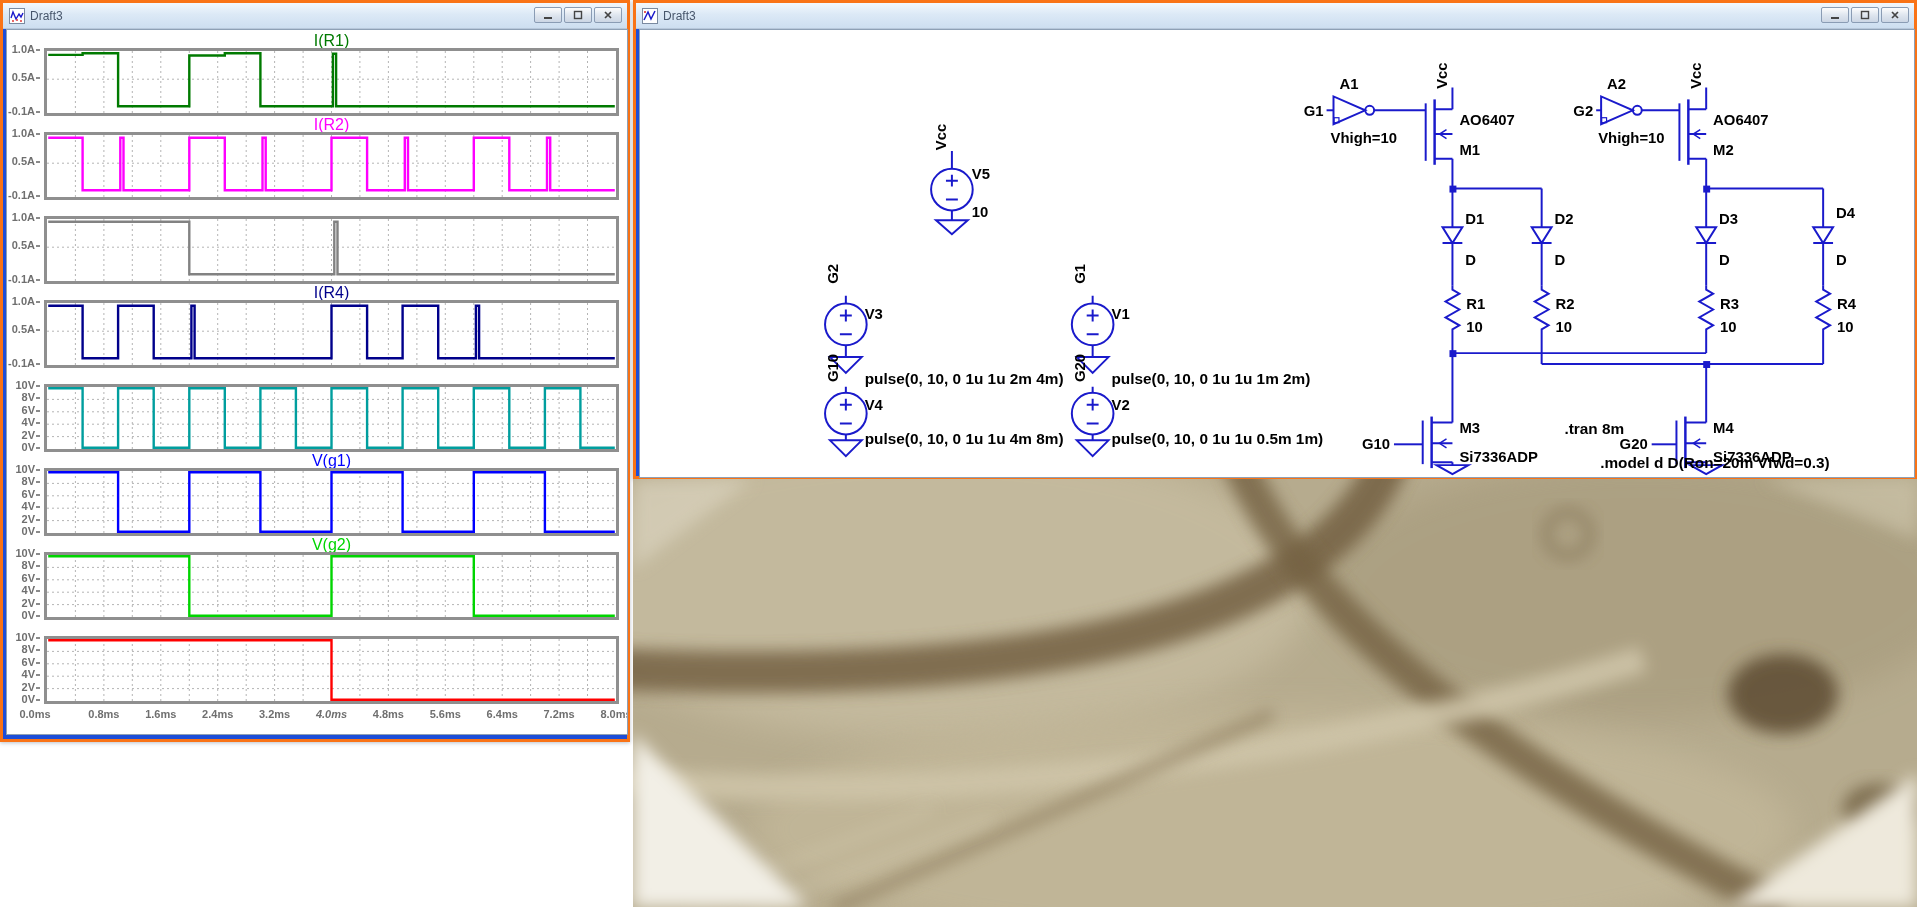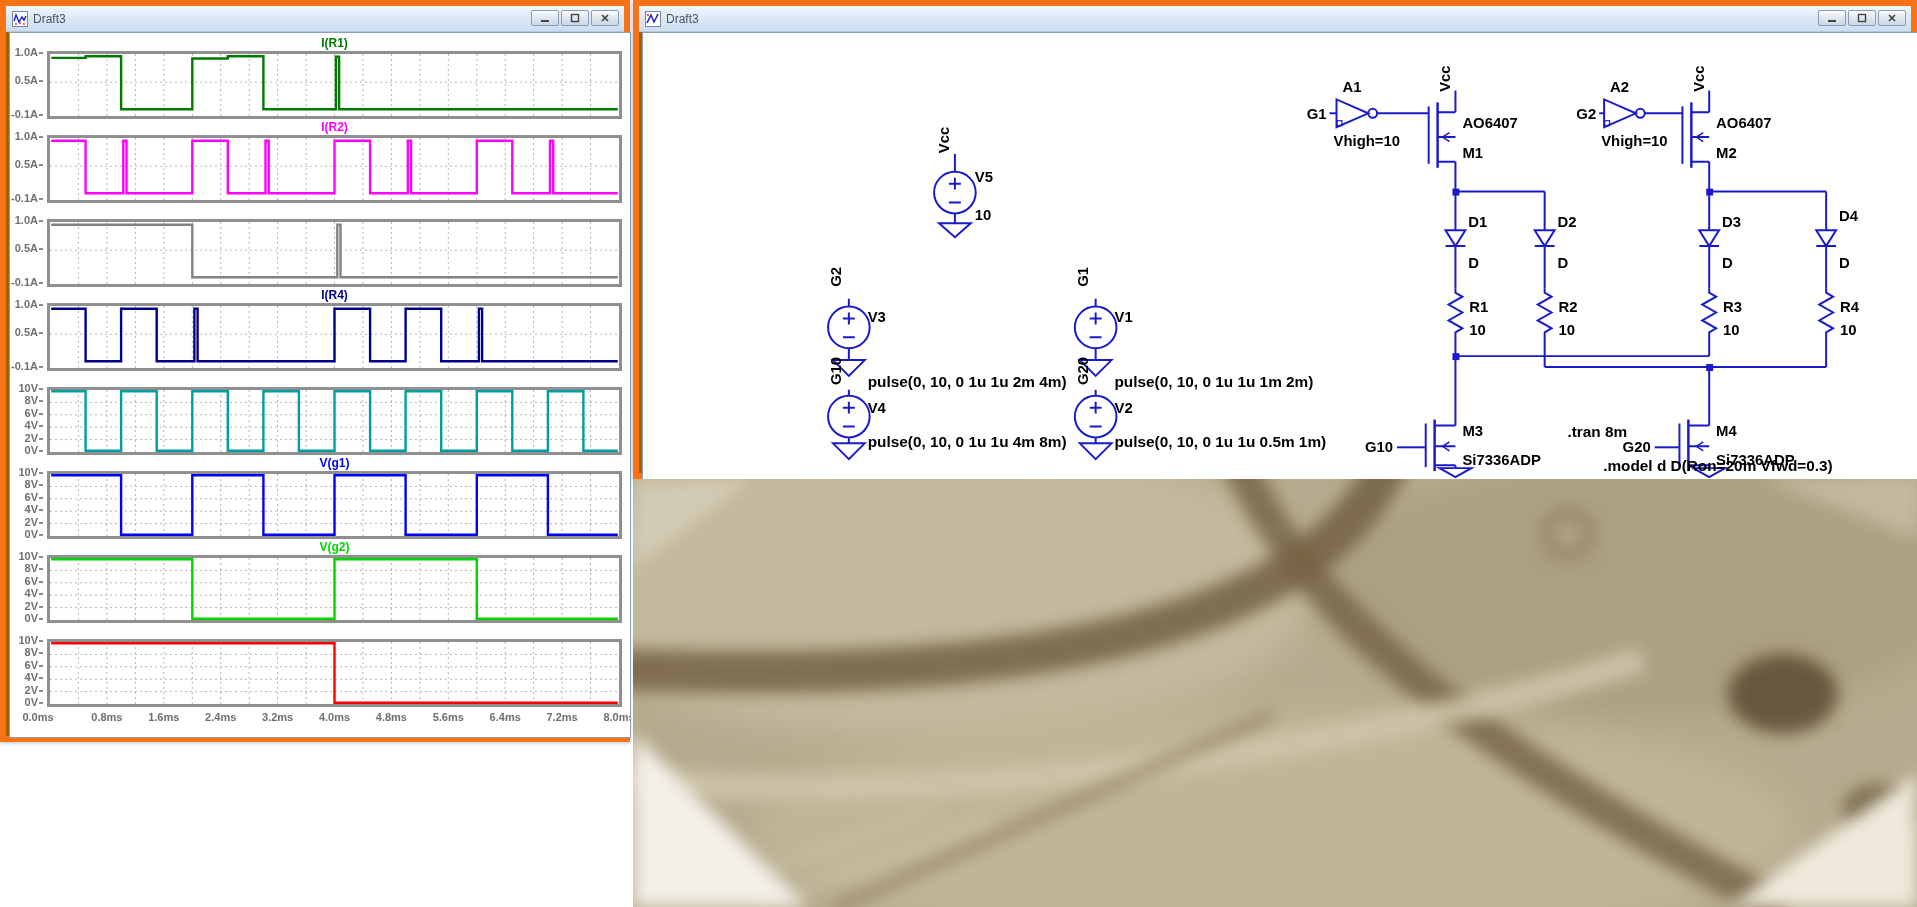--- a/index.html
+++ b/index.html
@@ -1,37 +1,37 @@
 <!DOCTYPE html>
 <html><head>
 <meta charset="utf-8">
 <style>
   html,body{margin:0;padding:0;background:#fff;}
   .screen{position:relative;width:1917px;height:907px;background:#ffffff;overflow:hidden;
           font-family:"Liberation Sans",sans-serif;}
   
-  .window{position:absolute;background:#a16207;border:6px solid #f97316;box-sizing:border-box;
+  .window{position:absolute;background:#1d4ed8;border:3px solid #f97316;box-sizing:border-box;
           box-shadow:0 1px 4px rgba(60,80,110,.35);}
   .titlebar{position:absolute;left:0;top:0;right:0;height:25px;
             background:linear-gradient(#f3f8fd,#dce9f6 45%,#cddef0);
             border-bottom:1px solid #b7c7da;display:flex;align-items:center;}
   .wicon{width:16px;height:16px;margin:0 5px 0 6px;flex:0 0 auto;}
   .wtitle{font-size:12px;color:#47566b;white-space:nowrap;}
   .winbtns{position:absolute;right:5px;top:4px;display:flex;}
   .winbtn{width:28px;height:16px;margin-left:2px;border:1px solid #8a9cb4;border-radius:2px;
           background:linear-gradient(#fdfdfd,#dfe6ef 50%,#ccd6e4);padding:0;display:flex;
           align-items:center;justify-content:center;cursor:pointer;}
   
   .wave-window{left:0;top:0;width:630px;height:742px;}
   .wave-area{position:absolute;left:3px;top:26px;width:622px;height:706px;background:#fff;
              border:1px solid #8ea0b5;box-sizing:border-box;overflow:hidden;}
   #panes{position:absolute;left:0;top:2px;right:0;}
   .pane{position:relative;height:84px;}
   .ptitle{position:absolute;left:37px;width:575px;top:1px;height:15px;text-align:center;
-          font-weight:bold;font-size:12px;line-height:15px;}
+          font-weight:normal;font-size:16px;line-height:15px;}
   .pbox{position:absolute;left:37px;top:16px;width:575px;height:68px;border:3px solid #8f8f8f;
         box-sizing:border-box;background:#fff;}
   .ylab{position:absolute;left:0;width:33px;text-align:right;font-weight:bold;font-size:11px;
         color:#6f6f6f;white-space:nowrap;}
   .ylab::after{content:"";display:inline-block;width:4px;height:2px;background:#8a8a8a;
         margin-left:1px;vertical-align:2px;}
   #xaxis{position:absolute;left:0;top:676px;right:0;height:18px;}
   .xtick{position:absolute;top:2px;transform:translateX(-50%);font-weight:bold;font-size:11px;
          color:#6f6f6f;white-space:nowrap;}
   
@@ -334,21 +334,21 @@
                 <path d="M1.2 1.3 L1.2 1.3 L284.5 1.3 L284.5 60.7 L567.8 60.7" fill="none" stroke="#FF0000" stroke-width="2.4"></path>
               </svg></div>
           </div>
         </div>
       <div id="xaxis">
           <span class="xtick" style="left: 28px;">0.0ms</span>
           <span class="xtick" style="left: 96.9px;">0.8ms</span>
           <span class="xtick" style="left: 153.8px;">1.6ms</span>
           <span class="xtick" style="left: 210.7px;">2.4ms</span>
           <span class="xtick" style="left: 267.6px;">3.2ms</span>
-          <span class="xtick" style="left: 324.5px;">4.0ms</span>
+          <span class="xtick" style="left: 324.5px; font-style: italic;">4.0ms</span>
           <span class="xtick" style="left: 381.4px;">4.8ms</span>
           <span class="xtick" style="left: 438.3px;">5.6ms</span>
           <span class="xtick" style="left: 495.2px;">6.4ms</span>
           <span class="xtick" style="left: 552.1px;">7.2ms</span>
           <span class="xtick" style="left: 609px;">8.0ms</span>
         </div>
     </div>
   </div>
 
   <div class="window sch-window">

